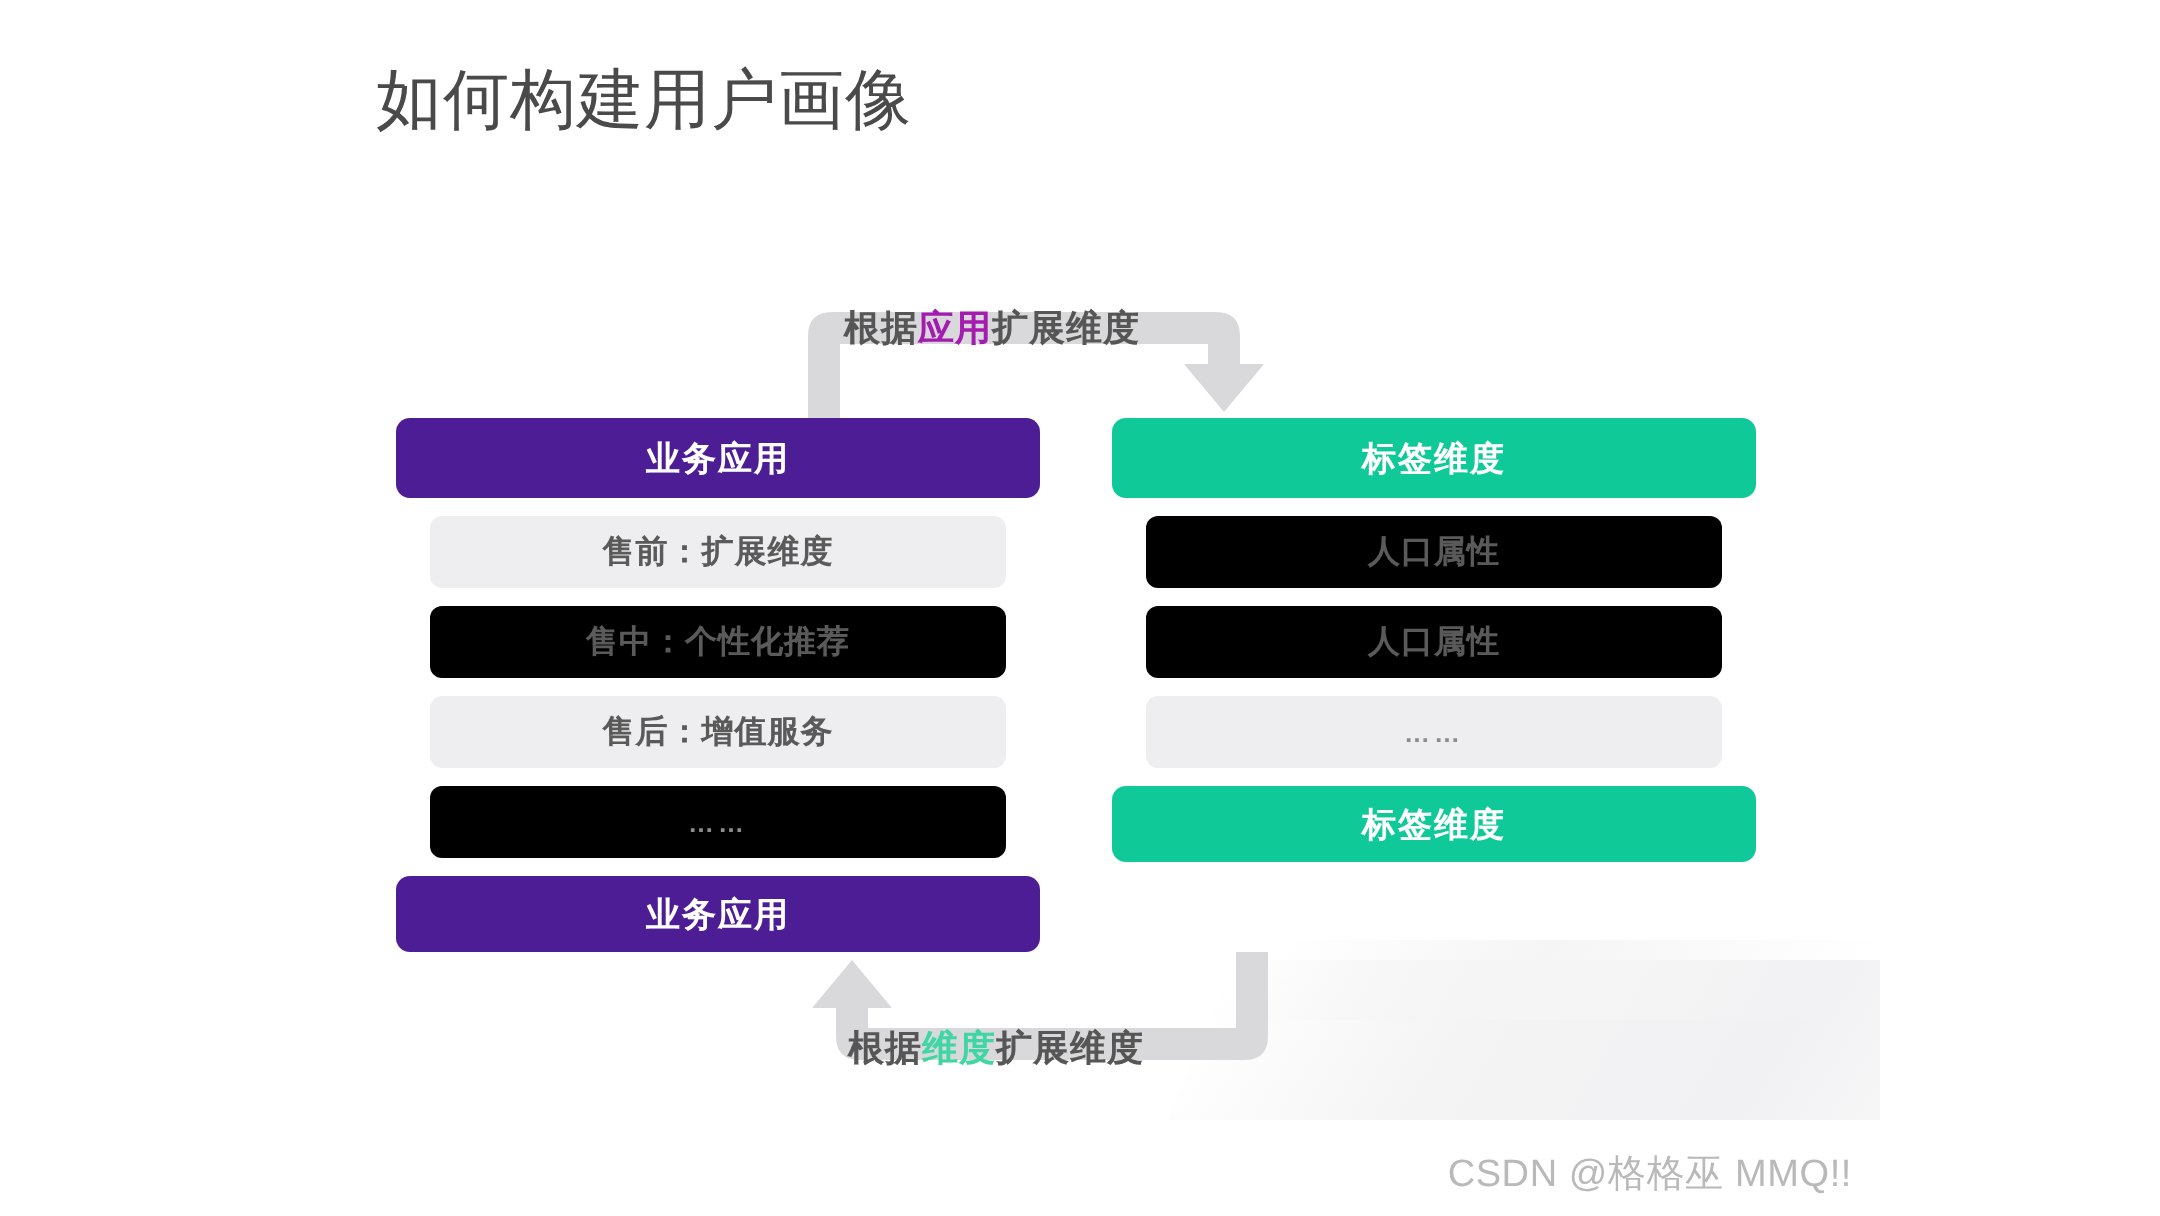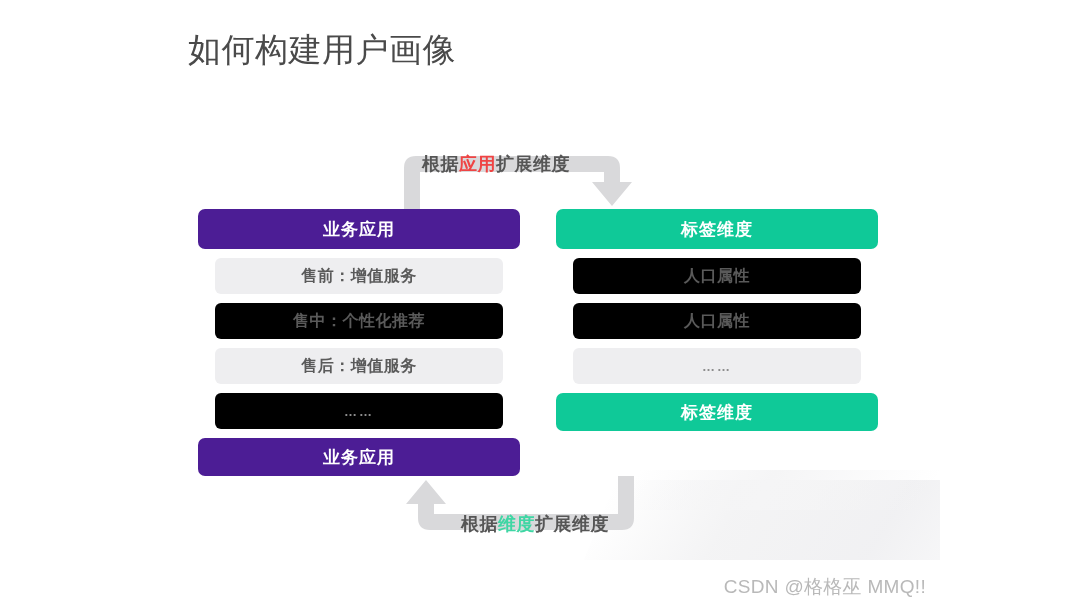--- a/index.html
+++ b/index.html
@@ -67,23 +67,23 @@
 
   .arrow-label {
     position: absolute;
     font-size: 18px;
     font-weight: bold;
     color: #565656;
     white-space: nowrap;
     letter-spacing: .5px;
   }
   #arrow-top-label { left: 422px; top: 152px; }
-  #arrow-bottom-label { left: 424px; top: 512px; margin-left: 37px; }
+  #arrow-bottom-label { left: 424px; top: 512px; }
 
-  .hl-blue  { color: #ef4444; }
+  .hl-blue  { color: #a21caf; }
   .hl-green { color: #3fd6a4; }
 
   
   .column { position: absolute; }
   #col-left  { left: 198px; top: 209px; width: 322px; }
   #col-right { left: 556px; top: 209px; width: 322px; }
 
   .header-box {
     width: 322px;
     height: 40px;
@@ -166,21 +166,21 @@
   <svg id="arrow-bottom-wrap" class="arrow-svg" viewBox="0 0 240 62">
     <path d="M234,0 L234,42 Q234,54 222,54 L30,54 Q18,54 18,42 L18,28 L6,28 L26,4 L46,28 L34,28 L34,38 L218,38 L218,0 Z" fill="#d9d9db"></path>
   </svg>
   <div id="arrow-bottom-label" class="arrow-label">
     <span>根据</span><span class="hl-green">维度</span><span>扩展维度</span>
   </div>
 
   <div id="col-left" class="column">
     <div class="header-box header-blue">业务应用</div>
     <div class="rows">
-      <div class="row light">售前：增值服务</div>
+      <div class="row light">售前：扩展维度</div>
       <div class="row dark">售中：个性化推荐</div>
       <div class="row light">售后：增值服务</div>
       <div class="row dark dots">……</div>
     </div>
     <div class="footer-box header-blue">业务应用</div>
   </div>
 
   <div id="col-right" class="column">
     <div class="header-box header-green">标签维度</div>
     <div class="rows">

